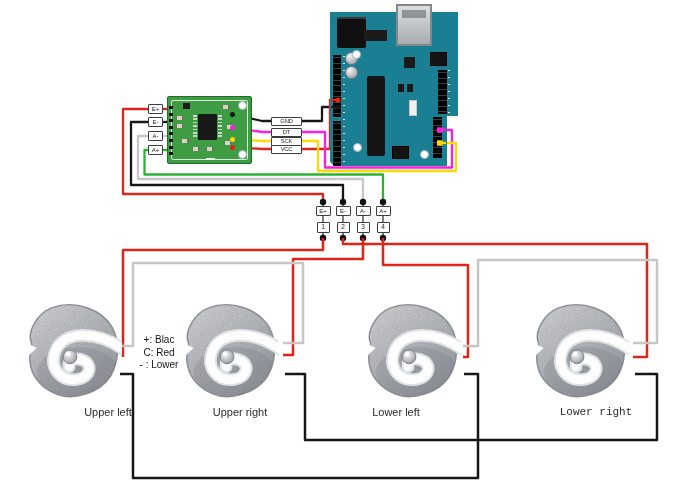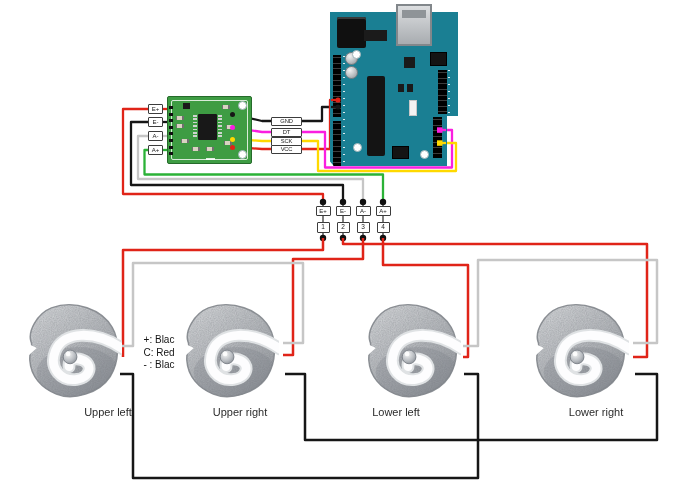--- a/index.html
+++ b/index.html
@@ -245,34 +245,34 @@
   <div class="abs pbox nbox z2" style="left:356.5px;">
       <span>3</span>
     </div>
   <div class="abs pbox nbox z2" style="left:376.5px;">
       <span>4</span>
     </div>
 
   <div class="abs legend">
     <div>+: Blac</div>
     <div>C: Red</div>
-    <div>- : Blac</div>
+    <div>- : Lower</div>
   </div>
 
   <svg class="abs cellwrap" style="left:23px;top:302px;" viewBox="0 0 100 100">
       <use href="#loadcell"></use>
     </svg>
   <svg class="abs cellwrap" style="left:180px;top:302px;" viewBox="0 0 100 100">
       <use href="#loadcell"></use>
     </svg>
   <svg class="abs cellwrap" style="left:362px;top:302px;" viewBox="0 0 100 100">
       <use href="#loadcell"></use>
     </svg>
   <svg class="abs cellwrap" style="left:530px;top:302px;" viewBox="0 0 100 100">
       <use href="#loadcell"></use>
     </svg>
 
   <div class="abs celllabel" style="left:60px;text-align:center;">Upper left</div>
   <div class="abs celllabel" style="left:192px;">Upper right</div>
   <div class="abs celllabel" style="left:348px;">Lower left</div>
-  <div class="abs celllabel" style="left:548px;">Lower right</div>
+  <div class="abs celllabel" style="left:548px;font-family:Liberation Mono, monospace;">Lower right</div>
 
 </div>
 
 </body></html>

